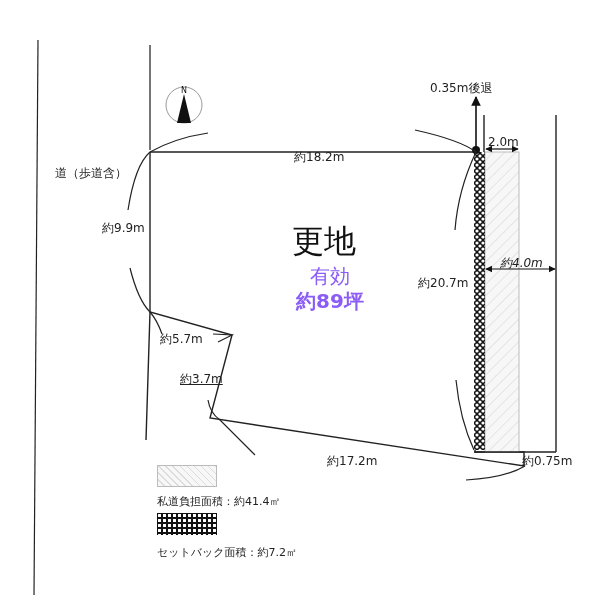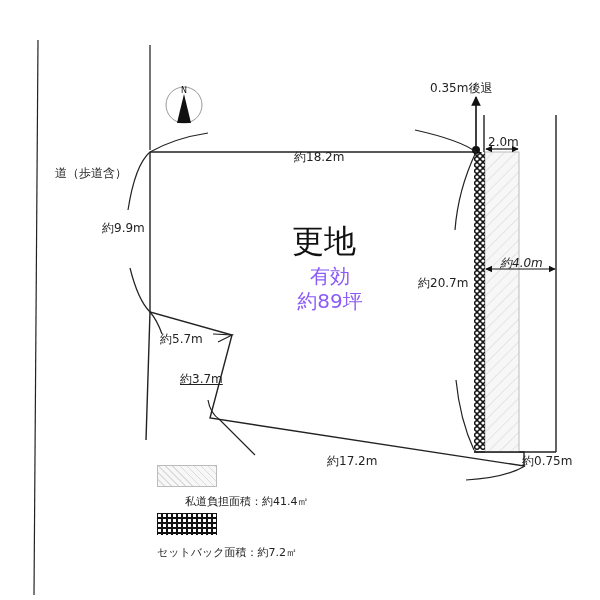--- a/index.html
+++ b/index.html
@@ -64,30 +64,30 @@
   <path d="M415,130 Q460,140 476,152 Q458,190 455,230" fill="none" stroke="#222" stroke-width="1.2"></path>
   <path d="M130,268 Q138,300 150,312 Q157,320 162,334" fill="none" stroke="#222" stroke-width="1.2"></path>
   <path d="M213,334 L232,335 L218,342" fill="none" stroke="#222" stroke-width="1.2"></path>
   <path d="M208,400 Q210,413 220,420 Q240,440 255,455" fill="none" stroke="#222" stroke-width="1.2"></path>
   <path d="M456,380 Q460,420 474,450" fill="none" stroke="#222" stroke-width="1.2"></path>
   <path d="M466,480 Q505,478 525,466" fill="none" stroke="#222" stroke-width="1.2"></path>
 </svg>
 
 <div class="big" style="left:292px;top:225px;">更地</div>
 <div class="mid" style="left:290px;top:265px;width:80px;">有効</div>
-<div class="mid" style="left:280px;top:290px;width:100px;">約89坪</div>
+<div class="mid" style="left:280px;top:290px;width:100px;font-weight:bold;">約89坪</div>
 
 <div class="lbl" style="left:55px;top:167px;">道（歩道含）</div>
 <div class="lbl" style="left:430px;top:82px;">0.35m後退</div>
 <div class="lbl" style="left:294px;top:122px;margin-top:29px;">約18.2m</div>
 <div class="lbl" style="left:102px;top:222px;">約9.9m</div>
 <div class="lbl" style="left:160px;top:333px;">約5.7m</div>
 <div class="lbl" style="left:180px;top:373px;text-decoration:underline;">約3.7m</div>
 <div class="lbl" style="left:327px;top:455px;">約17.2m</div>
 <div class="lbl" style="left:418px;top:277px;">約20.7m</div>
 <div class="lbl" style="left:488px;top:136px;">2.0m</div>
 <div class="lbl" style="left:500px;top:257px;font-style:italic;">約4.0m</div>
 <div class="lbl" style="left:522px;top:455px;">約0.75m</div>
 
 <div class="legend-box" style="left:157px;top:465px;border:1px solid #bbb;background:repeating-linear-gradient(45deg,#f7f7f7 0,#f7f7f7 4px,#dcdcdc 4px,#dcdcdc 5px);"></div>
-<div class="legend-label" style="left:157px;top:494px;margin-left:28px;">私道負担面積：約41.4㎡</div>
+<div class="legend-label" style="left:157px;top:494px;">私道負担面積：約41.4㎡</div>
 <div class="legend-box" style="left:157px;top:513px;background:radial-gradient(circle,#fff 1.4px,transparent 1.8px) 0 0/5px 5px,#111;"></div>
 <div class="legend-label" style="left:157px;top:545px;">セットバック面積：約7.2㎡</div>
 
 </body></html>

